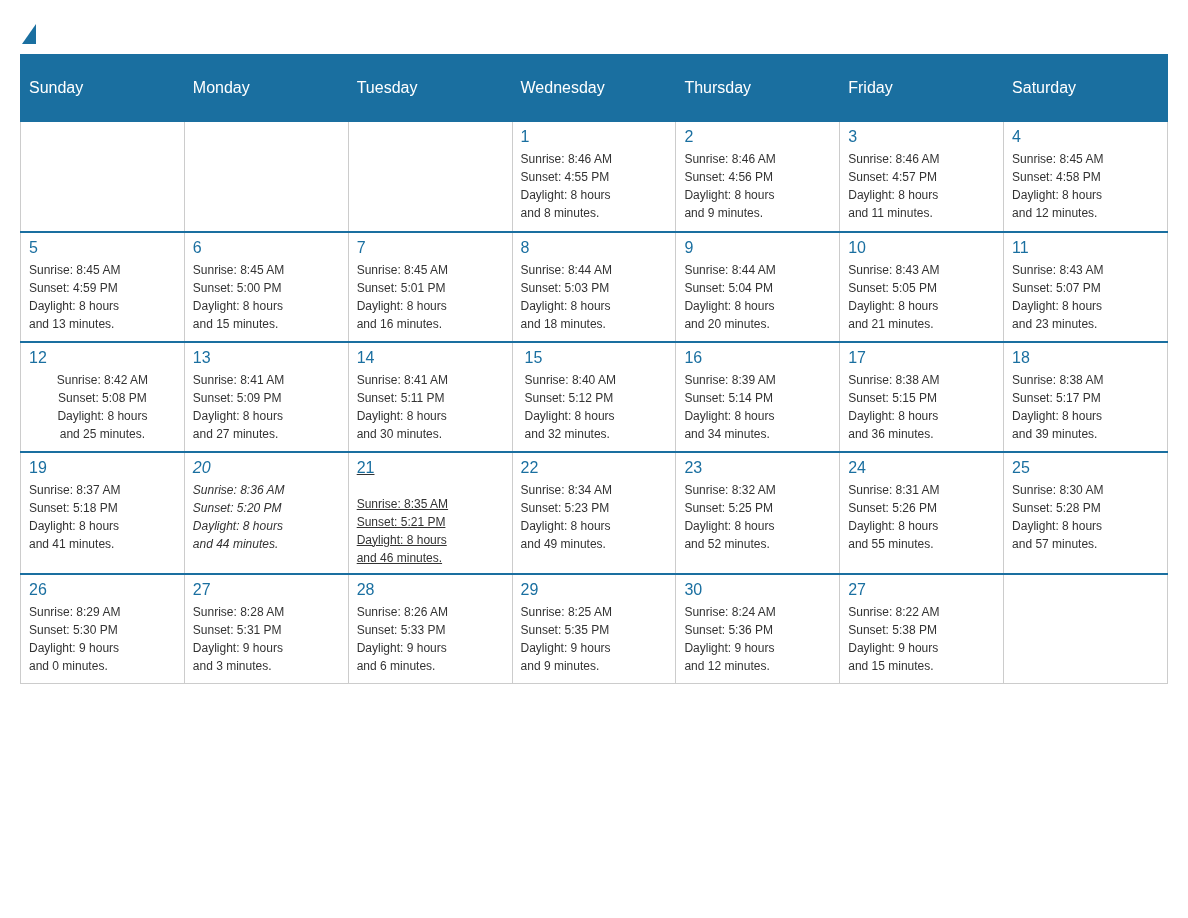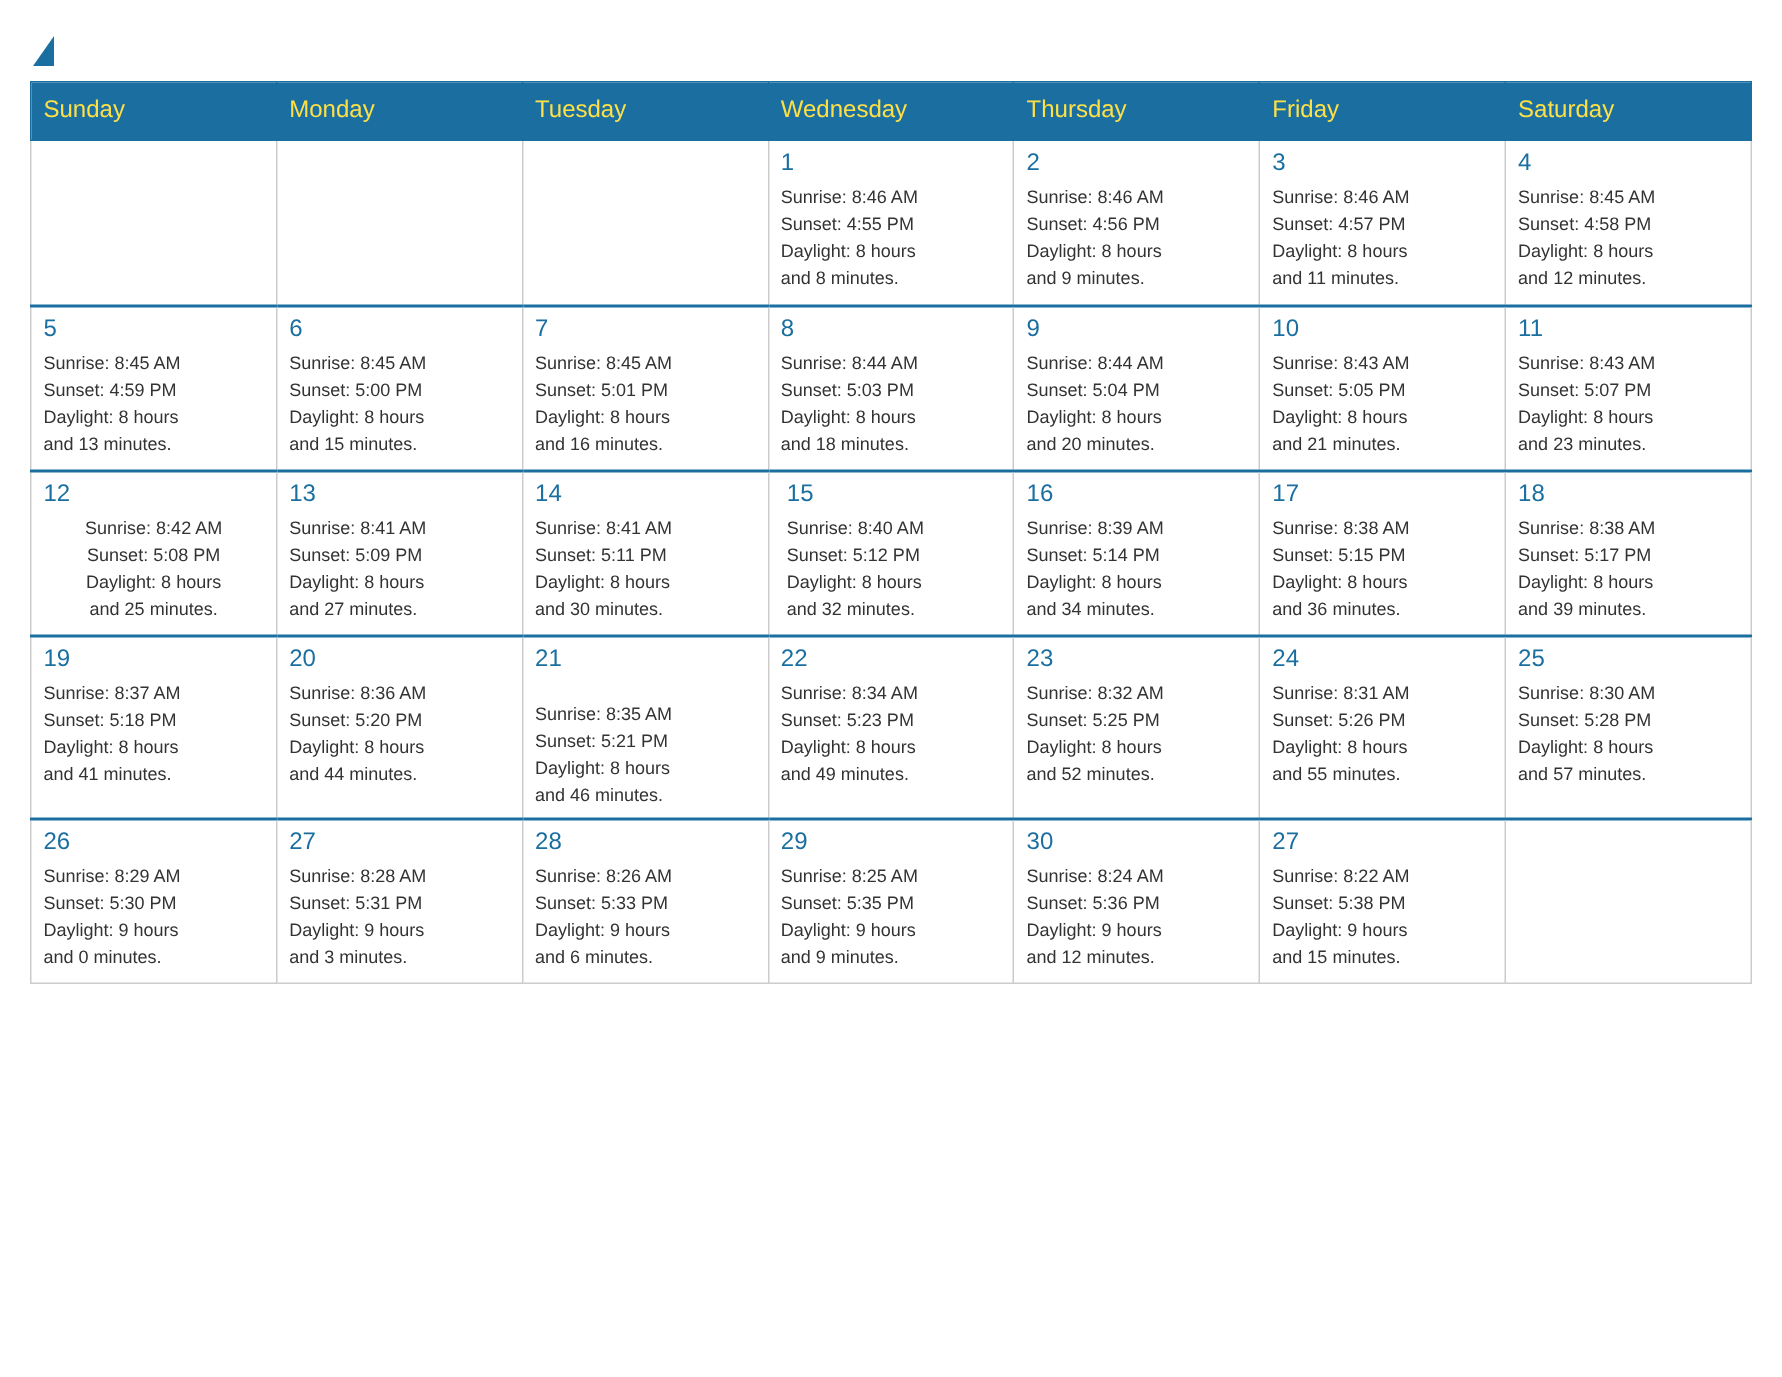--- a/index.html
+++ b/index.html
@@ -63,23 +63,23 @@
       color: #555;
       margin-top: 4px;
     }
     .calendar {
       width: 100%;
       border-collapse: collapse;
       margin-top: 10px;
     }
     .calendar th {
       background-color: #1a6fa0;
-      color: #fde047;
+      color: #ffffff;
       text-align: left;
-      padding: 10px 8px;
+      padding: 24px 8px;
       font-size: 16px;
       font-weight: normal;
       border: 1px solid #1a6fa0;
     }
     .calendar td {
       border: 1px solid #ccc;
       vertical-align: top;
       padding: 6px 8px;
       width: calc(100% / 7);
       height: 110px;
@@ -279,28 +279,28 @@
         </td>
       </tr>
       <tr class="row-divider">
         <td style="border-top: 2px solid rgb(26, 111, 160);">
           <span class="day-number">19</span>
           <div class="day-info" style="white-space: pre-line;">Sunrise: 8:37 AM
 Sunset: 5:18 PM
 Daylight: 8 hours
 and 41 minutes.</div>
         </td>
-        <td style="border-top: 2px solid rgb(26, 111, 160);">
+        <td style="border-top: 2px solid rgb(26, 111, 160); font-style: italic;">
           <span class="day-number">20</span>
           <div class="day-info" style="white-space: pre-line;">Sunrise: 8:36 AM
 Sunset: 5:20 PM
 Daylight: 8 hours
 and 44 minutes.</div>
         </td>
-        <td style="border-top: 2px solid rgb(26, 111, 160);">
+        <td style="border-top: 2px solid rgb(26, 111, 160); text-decoration: underline;">
           <span class="day-number">21</span>
           <div class="day-info" style="white-space: pre-line; margin-top: 18px;">Sunrise: 8:35 AM
 Sunset: 5:21 PM
 Daylight: 8 hours
 and 46 minutes.</div>
         </td>
         <td style="border-top: 2px solid rgb(26, 111, 160);">
           <span class="day-number">22</span>
           <div class="day-info" style="white-space: pre-line;">Sunrise: 8:34 AM
 Sunset: 5:23 PM

